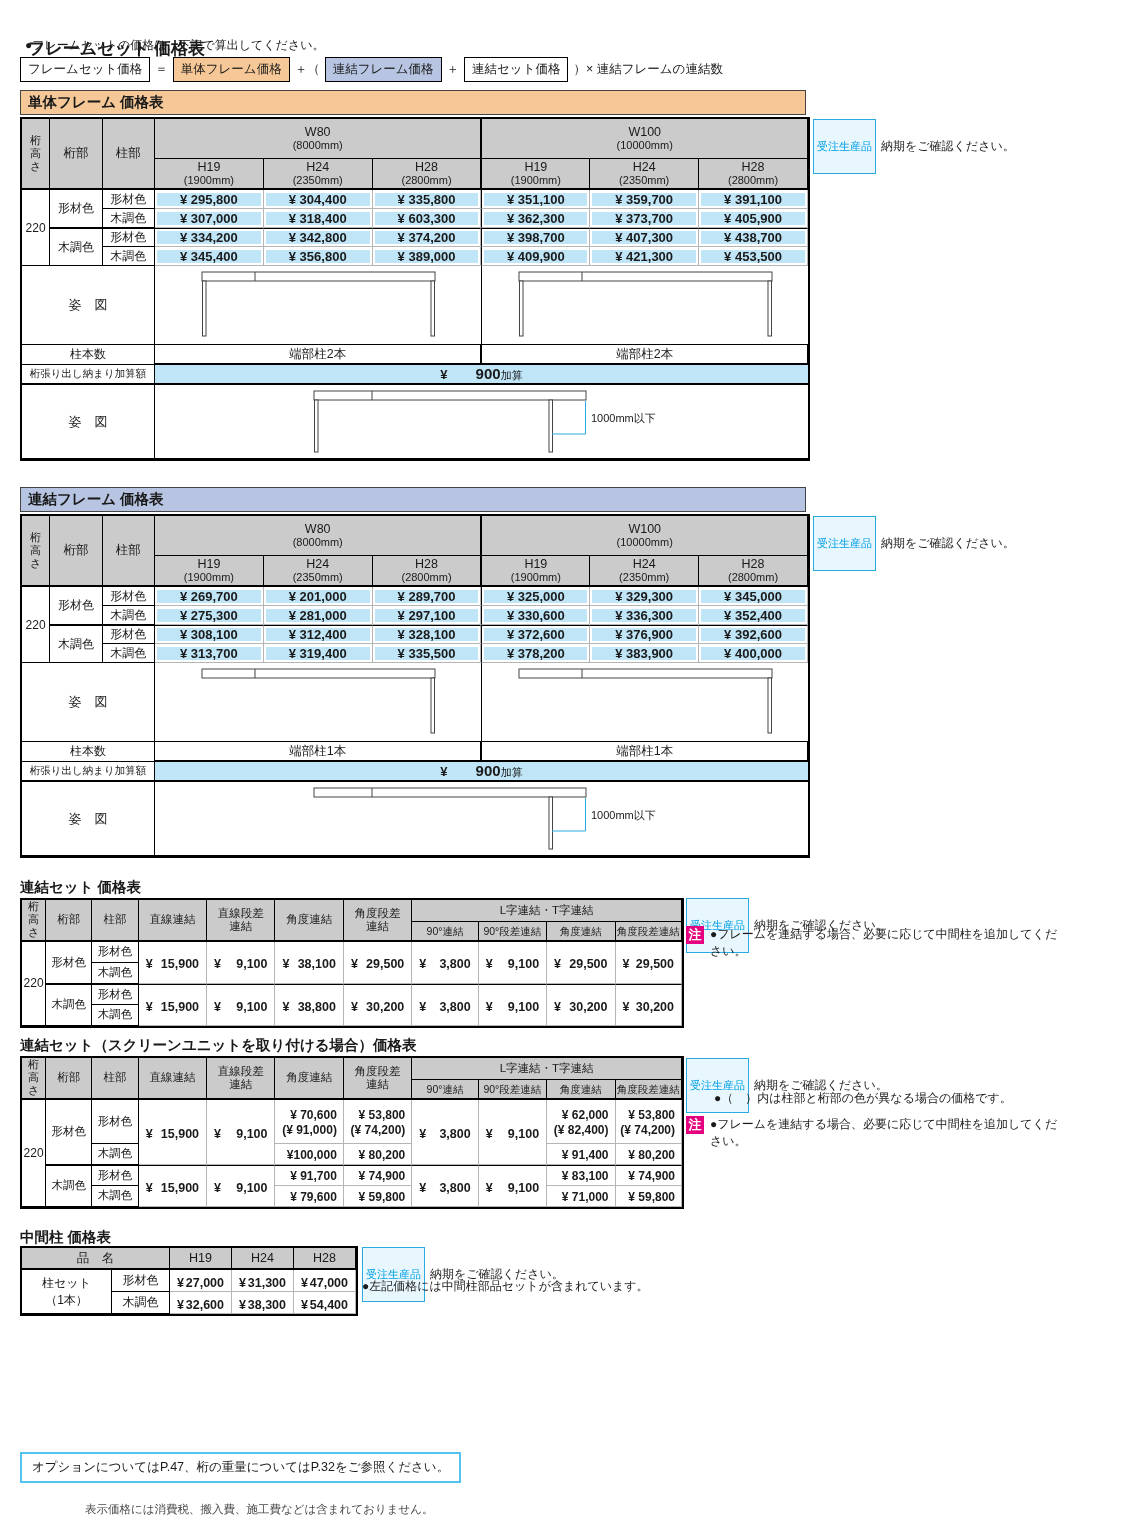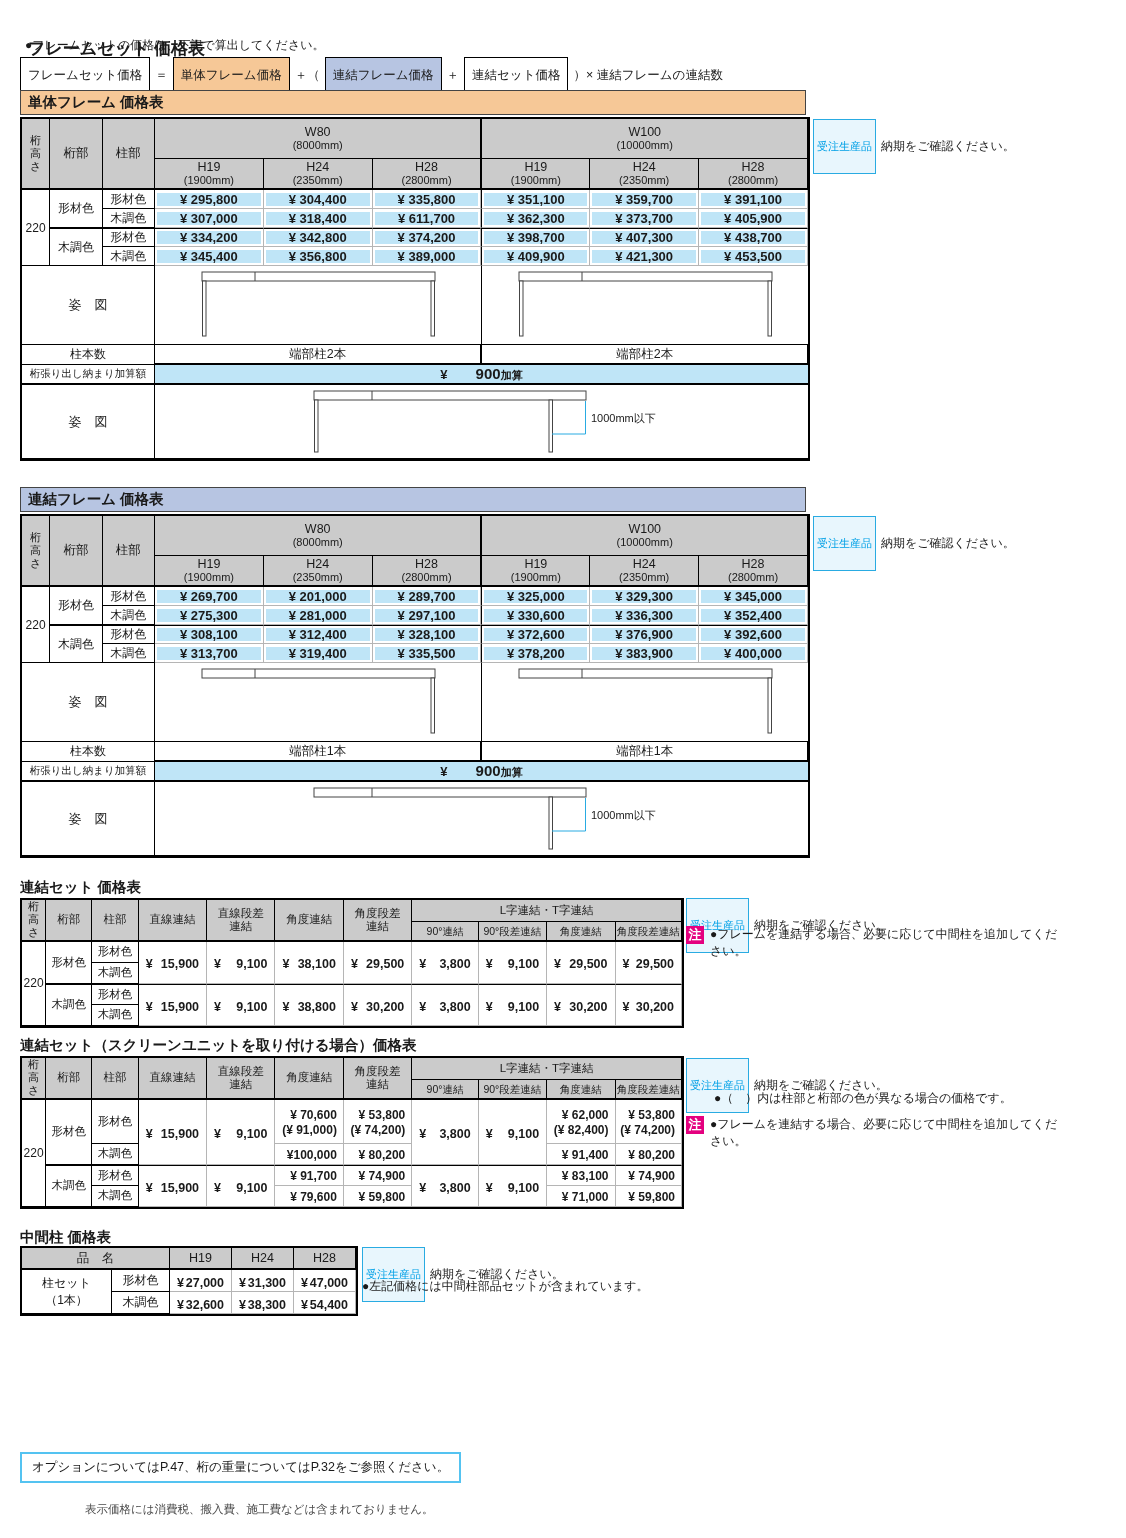--- a/index.html
+++ b/index.html
@@ -3,21 +3,21 @@
 <meta charset="utf-8">
 <style>
   html,body{margin:0;padding:0;background:#fff;}
   .page{position:relative;width:1126px;height:1538px;background:#fff;overflow:hidden;
         font-family:"Liberation Sans","DejaVu Sans",sans-serif;color:#1a1a1a;}
   .abs{position:absolute;}
 
   .h1{font-size:17px;font-weight:bold;margin-top:31px;}
   .intro{font-size:12px;}
   .formula{display:flex;align-items:center;gap:5px;font-size:12.5px;}
-  .fbox{border:1px solid #000;padding:9px 7px;background:#fff;white-space:nowrap;}
+  .fbox{border:1px solid #000;padding:3px 7px;background:#fff;white-space:nowrap;}
   .fbox.org{background:#F6C897;}
   .fbox.lav{background:#B7C5E2;}
 
   .secbar{height:23px;line-height:23px;font-size:14.5px;font-weight:bold;padding-left:7px;border:1px solid #444;}
   .secbar.org{background:#F6C897;}
   .secbar.lav{background:#B7C5E2;}
   .sectitle{font-size:14.5px;font-weight:bold;}
 
   .tblbox{border:2px solid #000;background:#fff;}
   table.tbl{border-collapse:separate;border-spacing:0;table-layout:fixed;width:100%;}
@@ -32,21 +32,21 @@
   .pin2{margin:2px;background:#BFE5F7;display:flex;align-items:center;justify-content:space-between;padding:0 5px;font-weight:bold;font-size:12.5px;position:absolute;top:0;left:0;right:0;bottom:0;}
   .pwrap{position:relative;width:100%;height:100%;}
   .st{margin:2px;background:#BFE5F7;display:flex;flex-direction:column;justify-content:center;align-items:flex-end;padding-right:4px;font-weight:bold;font-size:12px;line-height:1.3;position:absolute;top:0;left:0;right:0;bottom:0;}
   .grpT td{border-top:1px solid #000;}
   .sepL{border-left:1px solid #000;}
   .fig{background:#fff;border-bottom:1px solid #000;position:relative;}
   .cnt{background:#fff;border-right:1px solid #000;border-bottom:2px solid #000;font-size:12.5px;}
   .ovhlbl{font-size:10.5px;border-bottom:2px solid #000;}
   .ovhval{background:#BFE5F7;border-bottom:2px solid #000;font-size:13px;font-weight:bold;}
   .ovhval .amt{font-size:15px;margin-left:28px;}
-  .ovhval .suf{font-size:11px;font-weight:bold;margin-left:0;}
+  .ovhval .suf{font-size:11px;font-weight:normal;margin-left:0;}
   .figlbl{font-size:13px;}
   .ann{position:absolute;font-size:11px;color:#1a1a1a;white-space:nowrap;}
 
   .hr1{height:40px;}.hr2{height:31px;}.pr{height:19px;}.figr{height:79px;}.cntr{height:20px;}.ovh{height:20px;}.fig2r{height:74px;}
   .t3h1{height:20px;}.t3h2{height:17px;}.t3r{height:21px;}
   .t4r1{height:44px;}.t4r{height:21px;}
   .t5r{height:22px;}
   .hd3{font-size:11.5px;}
   .hd3s{font-size:10.5px;}
   .lbl3{font-size:11.5px;}
@@ -166,21 +166,21 @@
       </tr>
       <tr class="pr">
         <td class="lbl">木調色</td>
         <td class="price">
               <div class="pin">¥ 307,000</div>
             </td>
         <td class="price">
               <div class="pin">¥ 318,400</div>
             </td>
         <td class="price">
-              <div class="pin">¥ 611,700</div>
+              <div class="pin">¥ 603,300</div>
             </td>
         <td class="price sepL">
               <div class="pin">¥ 362,300</div>
             </td>
         <td class="price">
               <div class="pin">¥ 373,700</div>
             </td>
         <td class="price">
               <div class="pin">¥ 405,900</div>
             </td>

